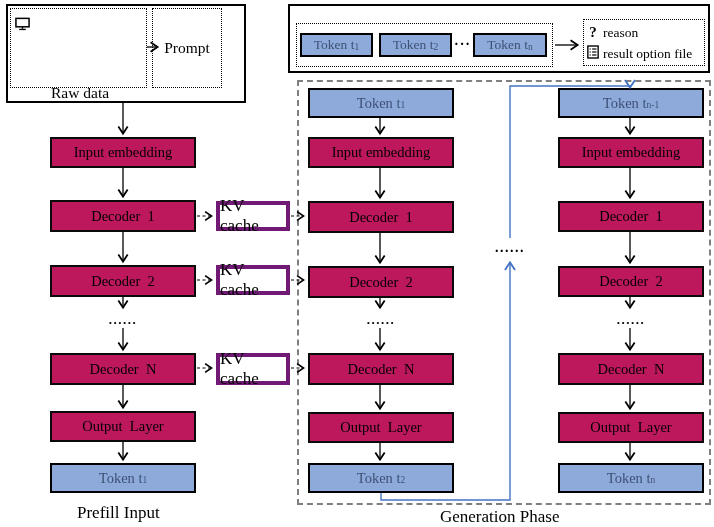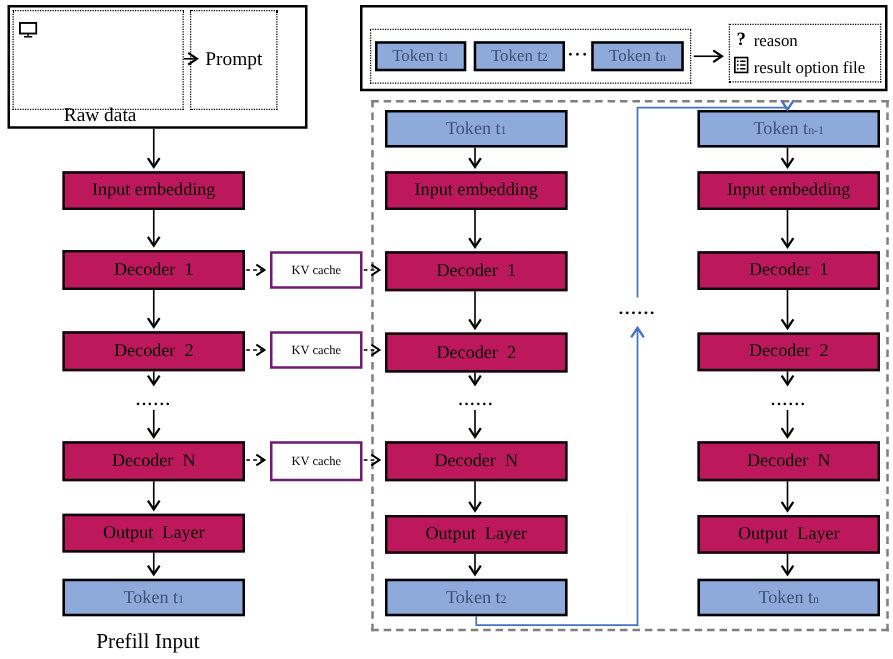--- a/index.html
+++ b/index.html
@@ -23,22 +23,22 @@
   .token-box{
     border:2px solid #000;background:var(--token-fill);display:flex;align-items:center;justify-content:center;
     font-size:14.5px;color:var(--token-text);
   }
   .token-box sub,.token-chip sub{font-size:9.5px;line-height:0;transform:translateY(2px);display:inline-block;}
   .token-chip{
     border:2px solid #000;background:var(--token-fill);display:flex;align-items:center;justify-content:center;
     font-size:13.5px;color:var(--token-text);
   }
   .kv-box{
-    border:2px solid #701a75;background:#fff;display:flex;align-items:center;justify-content:center;
-    font-size:10px;
+    border:4px solid #701a75;background:#fff;display:flex;align-items:center;justify-content:center;
+    font-size:17px;
   }
   .gen-border{border:2px dashed var(--dash-border);background:transparent;}
   .ellipsis-v{
     text-align:center;font-weight:bold;font-size:13px;letter-spacing:1.5px;line-height:13px;
   }
   .phase-label{font-size:17px;white-space:nowrap;}
   .raw-item{display:flex;align-items:center;gap:5px;height:23px;font-size:13.5px;white-space:nowrap;}
   .raw-item .ic{flex:0 0 auto;display:flex;align-items:center;}
   .raw-label{font-size:15.5px;}
   .prompt-box{display:flex;align-items:center;justify-content:center;font-size:15.5px;}
@@ -146,20 +146,21 @@
   <div class="abs layer-box" style="left:558px;top:266px;width:146px;height:31px;">Decoder  2</div>
   <div class="abs ellipsis-v" style="left:591px;top:313px;width:80px;">......</div>
   <div class="abs layer-box" style="left:558px;top:353px;width:146px;height:32px;">Decoder  N</div>
   <div class="abs layer-box" style="left:558px;top:412px;width:146px;height:31px;">Output  Layer</div>
   <div class="abs token-box" style="left:558px;top:463px;width:146px;height:30px;">
     <span>Token t</span>
       <sub>n</sub>
   </div>
 
   <div class="abs phase-label" style="left:77px;top:503px;">Prefill Input</div>
+  <div class="abs phase-label" style="left:440px;top:507px;">Generation Phase</div>
 
   <svg class="connectors" width="714" height="527">
     <defs>
       <marker id="mB" markerWidth="9" markerHeight="9" viewBox="0 0 10 10" refX="6.5" refY="5" orient="auto">
         <path d="M1,1 L7,5 L1,9" fill="none" stroke="#000" stroke-width="1.5"></path>
       </marker>
       <marker id="mBlu" markerWidth="9" markerHeight="9" viewBox="0 0 10 10" refX="6.5" refY="5" orient="auto">
         <path d="M1,1 L7,5 L1,9" fill="none" stroke="#4472C4" stroke-width="1.5"></path>
       </marker>
     </defs>

